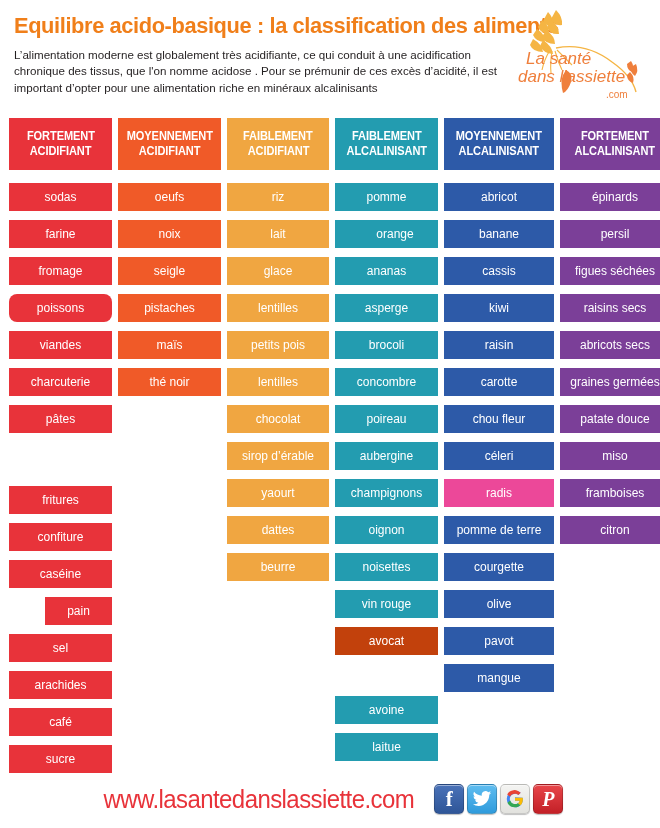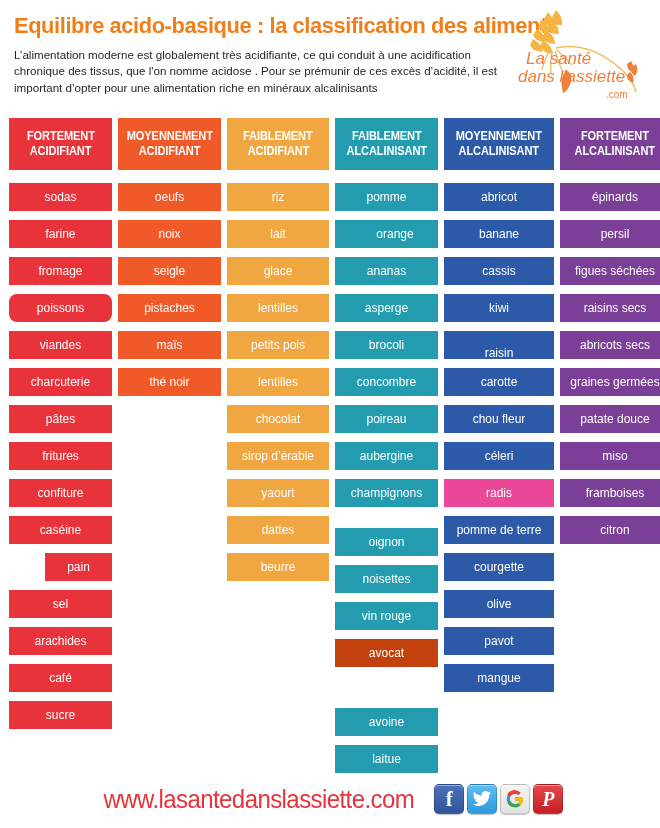--- a/index.html
+++ b/index.html
@@ -179,21 +179,21 @@
         </div>
         <div class="cell" style="background: rgb(232, 51, 58);">
           <span>viandes</span>
         </div>
         <div class="cell" style="background: rgb(232, 51, 58);">
           <span>charcuterie</span>
         </div>
         <div class="cell" style="background: rgb(232, 51, 58);">
           <span>pâtes</span>
         </div>
-        <div class="cell" style="background: rgb(232, 51, 58);">
+        <div class="cell" style="background: rgb(232, 51, 58); margin-top: 44px;">
           <span>fritures</span>
         </div>
         <div class="cell" style="background: rgb(232, 51, 58);">
           <span>confiture</span>
         </div>
         <div class="cell" style="background: rgb(232, 51, 58);">
           <span>caséine</span>
         </div>
         <div class="cell" style="background: rgb(232, 51, 58); margin-left: 36px;">
           <span>pain</span>
@@ -299,21 +299,21 @@
         </div>
         <div class="cell" style="background: rgb(35, 156, 176);">
           <span>poireau</span>
         </div>
         <div class="cell" style="background: rgb(35, 156, 176);">
           <span>aubergine</span>
         </div>
         <div class="cell" style="background: rgb(35, 156, 176);">
           <span>champignons</span>
         </div>
-        <div class="cell" style="background: rgb(35, 156, 176); margin-top: 12px;">
+        <div class="cell" style="background: rgb(35, 156, 176);">
           <span>oignon</span>
         </div>
         <div class="cell" style="background: rgb(35, 156, 176);">
           <span>noisettes</span>
         </div>
         <div class="cell" style="background: rgb(35, 156, 176);">
           <span>vin rouge</span>
         </div>
         <div class="cell" style="background: #c2410c;">
           <span>avocat</span>
@@ -335,21 +335,21 @@
         </div>
         <div class="cell" style="background: rgb(45, 90, 168);">
           <span>banane</span>
         </div>
         <div class="cell" style="background: rgb(45, 90, 168);">
           <span>cassis</span>
         </div>
         <div class="cell" style="background: rgb(45, 90, 168);">
           <span>kiwi</span>
         </div>
-        <div class="cell" style="background: rgb(45, 90, 168); align-items: flex-end;">
+        <div class="cell" style="background: rgb(45, 90, 168);">
           <span>raisin</span>
         </div>
         <div class="cell" style="background: rgb(45, 90, 168);">
           <span>carotte</span>
         </div>
         <div class="cell" style="background: rgb(45, 90, 168);">
           <span>chou fleur</span>
         </div>
         <div class="cell" style="background: rgb(45, 90, 168);">
           <span>céleri</span>

